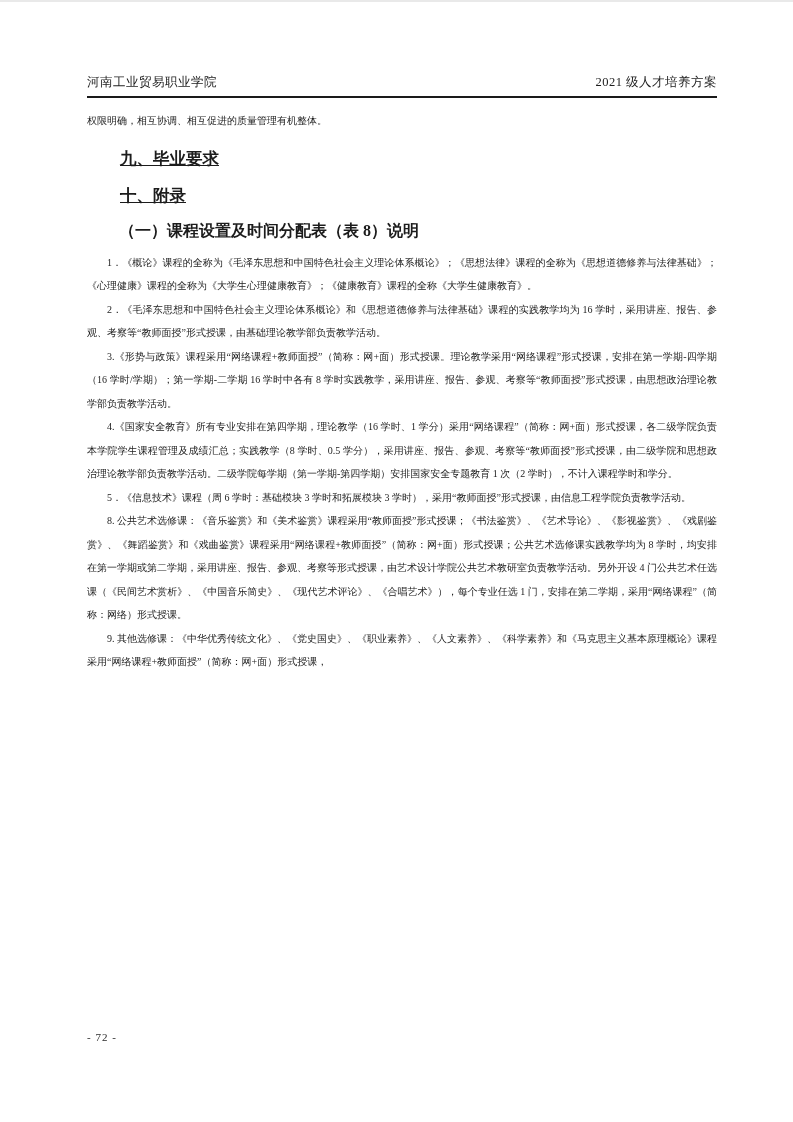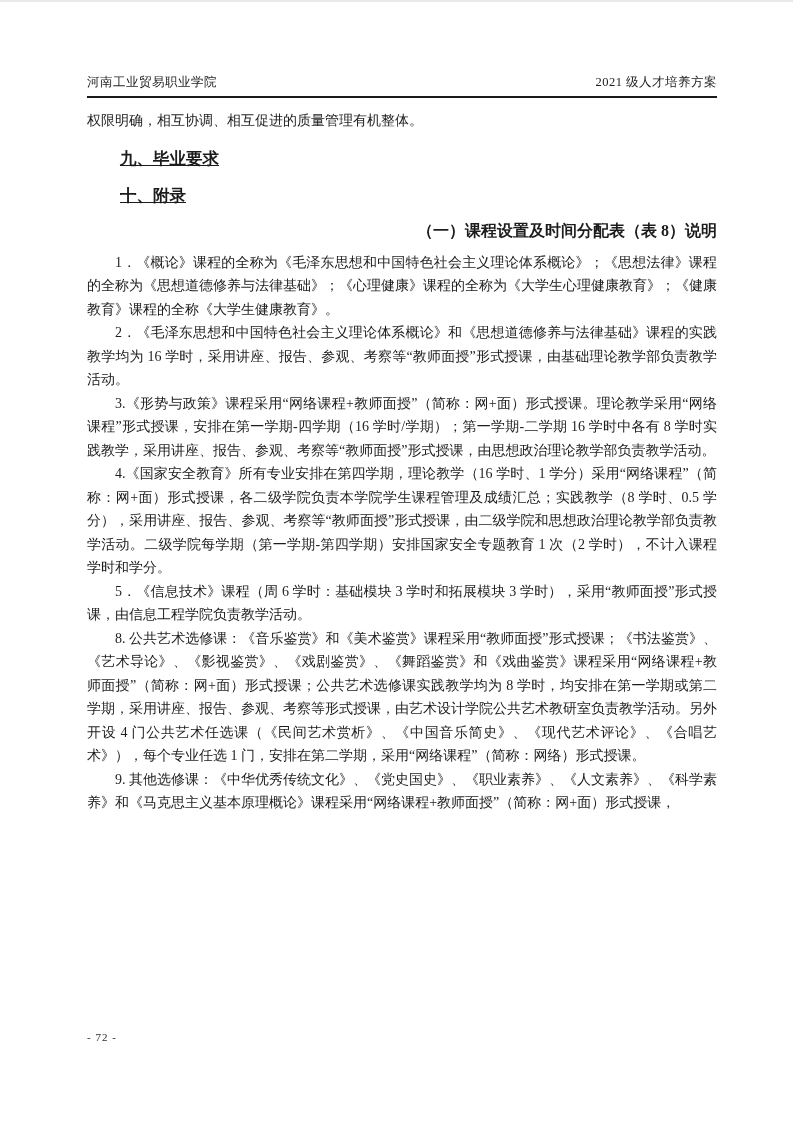--- a/index.html
+++ b/index.html
@@ -30,41 +30,40 @@
     justify-content: space-between;
     align-items: flex-start;
     font-size: 12.5px;
     letter-spacing: 0.5px;
     padding-bottom: 5px;
     border-bottom: 2px solid #1a1a1a;
   }
   .doc-body { margin-top: 11px; }
   .para {
     margin: 0;
-    font-size: 14px;
+    font-size: 10px;
     line-height: 23.5px;
     text-align: justify;
     text-justify: inter-ideograph;
   }
   .indent { text-indent: 2em; }
   .heading-1 {
     margin: 15px 0 11px 0;
     padding-left: 2em;
     font-size: 16.5px;
     font-weight: bold;
     line-height: 22px;
     text-decoration: underline;
   }
   .heading-2 {
     margin: 13px 0 9px 0;
     padding-left: 2em;
     font-size: 16px;
     font-weight: bold;
     line-height: 22px;
-    text-align: right;
   }
   .page-footer {
     position: absolute;
     left: 87px;
     top: 1031px;
     font-size: 11px;
     letter-spacing: 1px;
     color: #2a2a2a;
   }
 </style>

